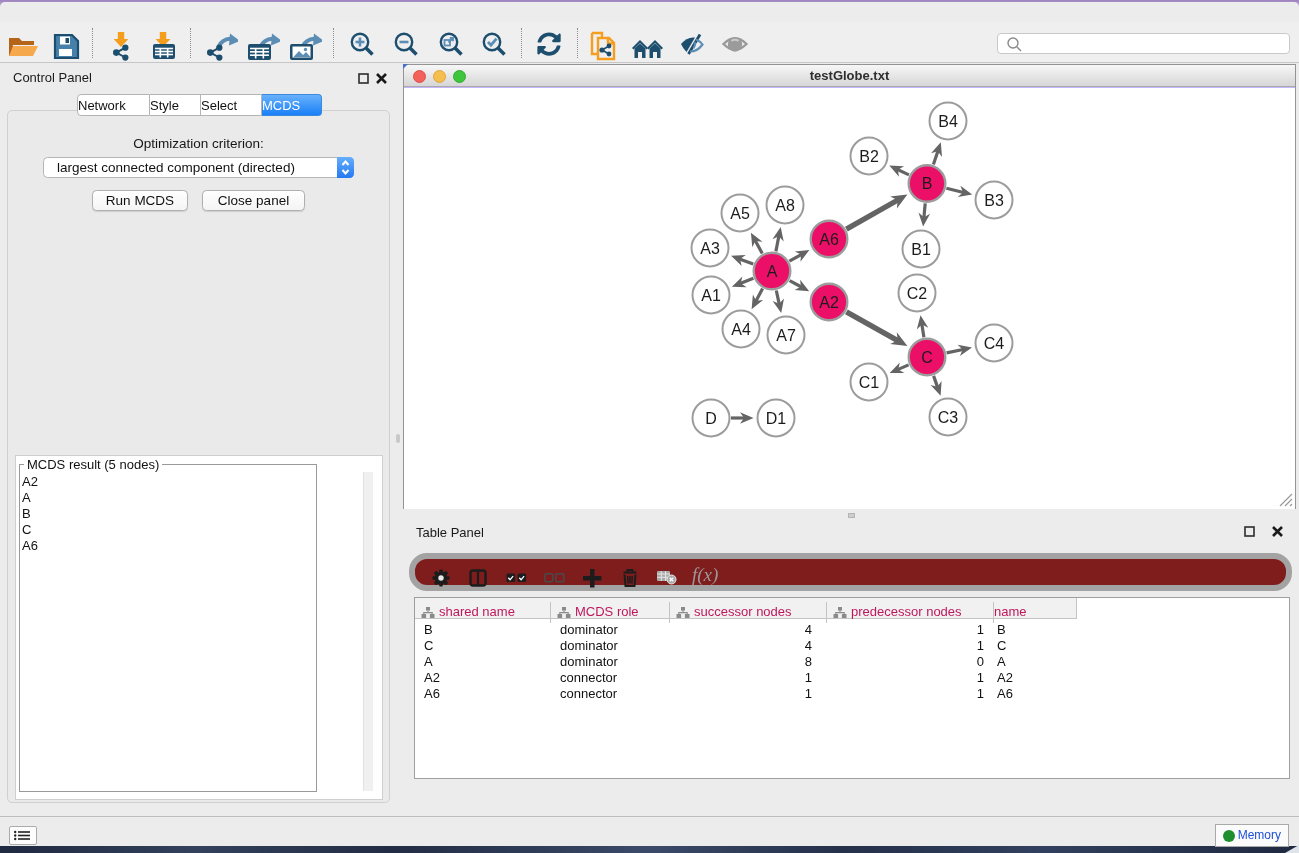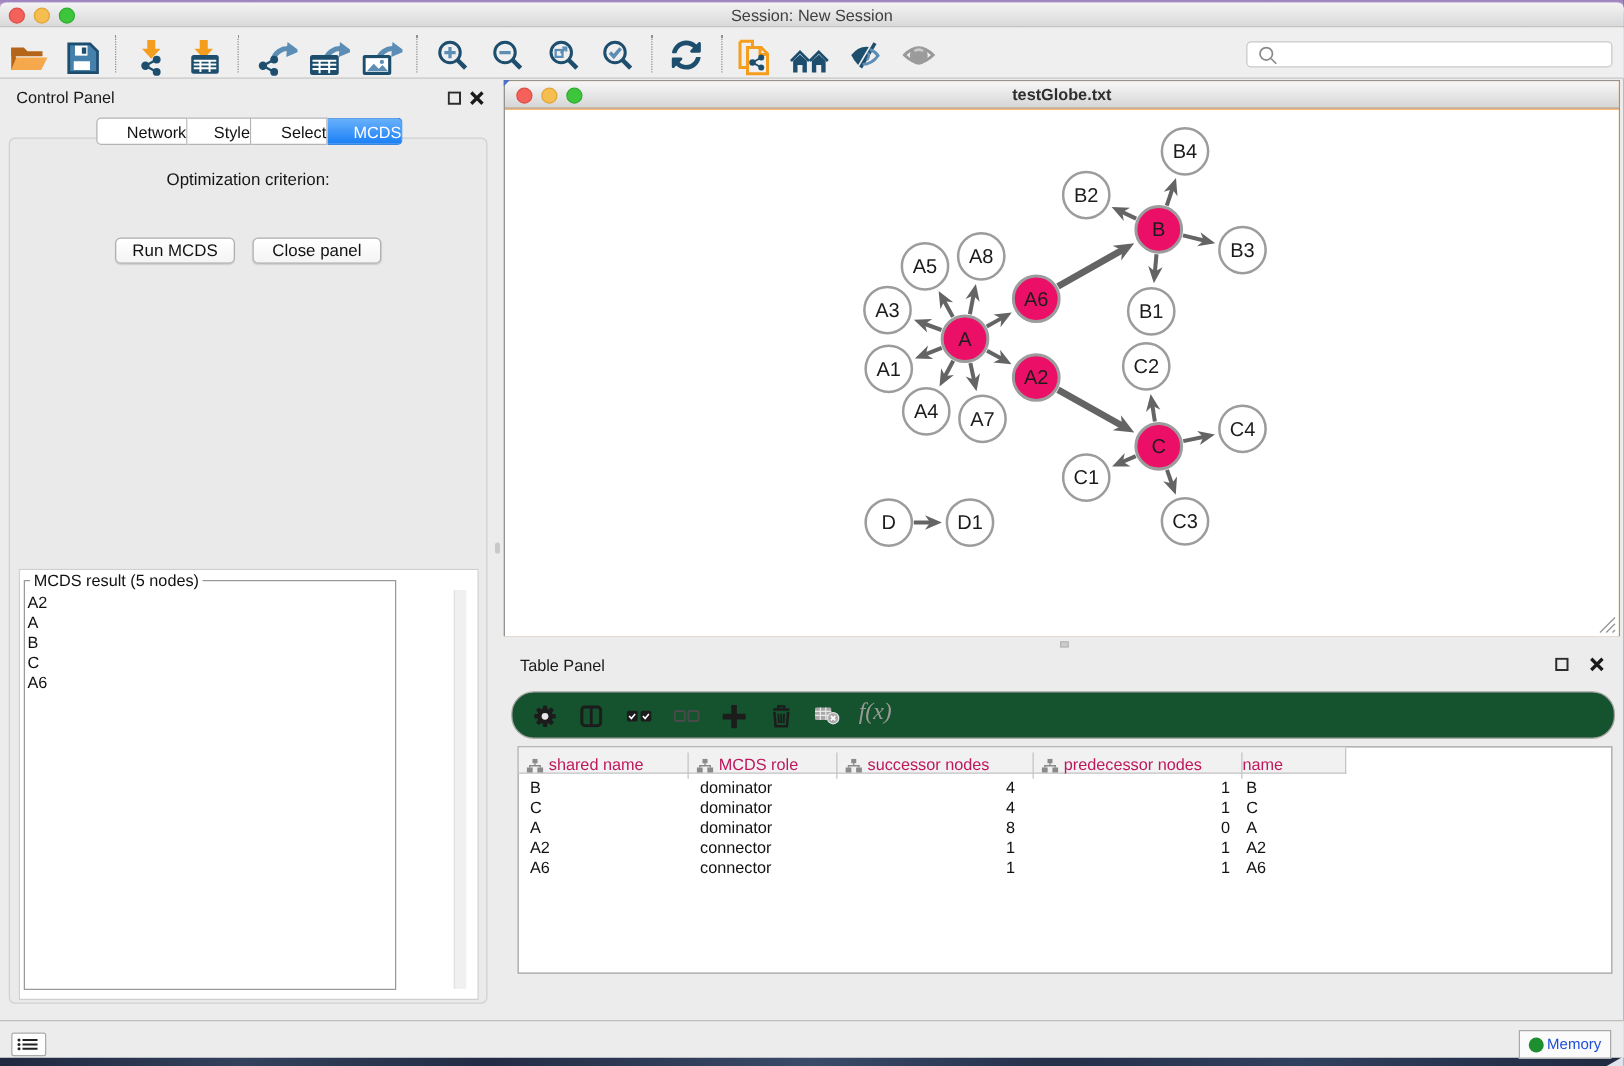--- a/index.html
+++ b/index.html
@@ -10,70 +10,64 @@
 .tl{position:absolute;top:4px;width:13px;height:13px;border-radius:50%}
 #titletext{position:absolute;top:3px;left:0;width:1299px;text-align:center;font-size:13px;color:#404040}
 #toolbar{position:absolute;left:0;top:20px;width:1299px;height:41px;background:#efefef;border-bottom:1px solid #c6c6c6}
 .tsep{position:absolute;top:6px;height:30px;width:0;border-left:1px dotted #8f8f8f}
 .ticon{position:absolute;top:0}
 #searchbox{position:absolute;left:997px;top:11px;width:293px;height:21px;background:#fff;border:1px solid #c9c9c9;border-radius:4px}
 
 #cp-title{position:absolute;left:13px;top:68px;font-size:13px;color:#1a1a1a}
 .paneico{position:absolute}
 #cp-tabs{position:absolute;left:77px;top:92px;height:22px;display:flex;font-size:13px}
-.seg{height:22px;line-height:21px;text-align:right;background:#fff;border:1px solid #b4b4b4;border-left:none;color:#111}
+.seg{height:22px;line-height:21px;text-align:left;background:#fff;border:1px solid #b4b4b4;border-left:none;color:#111}
 .seg.first{border-left:1px solid #b4b4b4;border-radius:4px 0 0 4px}
 .seg.last{border-radius:0 4px 4px 0}
 .seg.sel{background:linear-gradient(#68b1fc,#1a7ff6);border-color:#3a88e0;color:#fff}
 #cp-pane{position:absolute;left:7px;top:108px;width:383px;height:693px;background:#eaeaea;border:1px solid #d0d0d0;border-radius:5px}
 #optlabel{position:absolute;left:0;top:134px;width:397px;text-align:center;font-size:13.5px;color:#161616}
 #dropdown{position:absolute;left:43px;top:155px;width:311px;height:21px;background:#fff;border:1px solid #b5b5b5;border-radius:4.5px;font-size:13.5px;color:#111;line-height:19px;padding-left:13px}
 #dd-step{position:absolute;right:-1px;top:-1px;width:17px;height:21px;border-radius:0 4.5px 4.5px 0;background:linear-gradient(#66aefc,#2279f1)}
 .btn{position:absolute;height:21px;background:linear-gradient(#ffffff,#f4f4f4);border:1px solid #b0b0b0;border-radius:4.5px;font-size:13.5px;color:#111;text-align:center;line-height:19px;box-shadow:0 1px 1px rgba(0,0,0,0.12)}
 #resultbox{position:absolute;left:15px;top:453px;width:368px;height:345px;background:#fff;border:1px solid #cfcfcf}
 #groupbox{position:absolute;left:3px;top:8px;width:298px;height:328px;border:1px solid #9a9a9a}
 #grouplabel{position:absolute;left:4px;top:-8px;background:#fff;padding:0 3px;font-size:13px;color:#111}
 #mcdslist{position:absolute;left:6px;top:18px;font-size:13px;color:#111;line-height:16px}
 #cp-scroll{position:absolute;left:347px;top:16px;width:10px;height:319px;background:#f0f0f0;border-left:1px solid #e2e2e2}
 #vsplit-dot{position:absolute;left:396px;top:432px;width:4px;height:9px;background:#c9c9c9;border-radius:2px}
 
-#nw{position:absolute;left:403px;top:62px;width:893px;height:445px;border:1px solid #949494;background:#fdba74}
+#nw{position:absolute;left:403px;top:62px;width:893px;height:445px;border:1px solid #949494;background:#c4b5fd}
 #nw-title{position:absolute;left:0;top:0;width:891px;height:22px;background:linear-gradient(#f7f7f7,#d6d6d6);border-bottom:1px solid #ababab}
 #nw-title .tl{top:5px}
 #nw-titletext{position:absolute;left:0;top:3px;width:891px;text-align:center;font-size:13px;font-weight:700;color:#2e2e2e}
 #nw-canvas{position:absolute;left:0;top:23px;width:891px;height:421px;background:#fff}
 #bluecorner{position:absolute;left:-1px;top:-1px;width:0;height:0;border-top:5px solid #4a6fc4;border-right:5px solid transparent}
 #hsplit-dot{position:absolute;left:848px;top:511px;width:7px;height:5px;background:#cdcdcd;border:1px solid #b5b5b5}
 
 #tp-title{position:absolute;left:416px;top:523px;font-size:13px;color:#1a1a1a}
-#tp-toolbar{position:absolute;left:409px;top:551px;width:883px;height:38px;background:#14532d;border:1px solid #a3a3a3;border-radius:18px}
+#tp-toolbar{position:absolute;left:409px;top:551px;width:883px;height:38px;background:#7f1d1d;border:6px solid #a3a3a3;border-radius:18px}
 #tbl{position:absolute;left:414px;top:595px;width:876px;height:182px;background:#fff;border:1px solid #9e9e9e}
 #tbl-head{position:absolute;left:0;top:0;width:662px;height:21px;background:#f1f1f1;border-bottom:1px solid #c4c4c4;border-right:1px solid #c4c4c4}
 .hcell{position:absolute;top:4px;height:21px;border-right:1px solid #c4c4c4;font-size:13px;color:#be185d;text-align:left;line-height:20px}
 .hico{position:absolute;left:6px;top:5px}
 .trow{position:absolute;font-size:13px;color:#111;height:16px;line-height:16px}
 .tnum{position:absolute;text-align:right;font-size:13px;color:#111;height:16px;line-height:16px}
 #tp-tabs{position:absolute;left:672px;top:788px;height:21px;display:flex;font-size:13px}
 
 #statusbar{position:absolute;left:0;top:814px;width:1299px;height:30px;background:#ececec;border-top:1px solid #bdbdbd}
 #listbtn{position:absolute;left:9px;top:9px;width:28px;height:19px;background:#fdfdfd;border:1px solid #ababab;border-radius:2px}
 #membtn{position:absolute;left:1215px;top:7px;width:74px;height:23px;background:#fbfbfb;border:1px solid #a9a9a9;font-size:12px;color:#1d4ed8;line-height:21px;text-align:right;padding-right:7px}
 #memdot{position:absolute;left:7px;top:5px;width:12px;height:12px;border-radius:50%;background:#1e8f2e}
 #cornerwhite{position:absolute;right:0;bottom:0;width:0;height:0;border-bottom:8px solid #dfe3ea;border-left:14px solid transparent}
 </style></head>
 <body>
 <div id="wall"></div>
 <div id="purple"></div>
 <div id="win">
-  <div id="titlebar">
-    <div class="tl" style="left:7px;background:#f4605a;border:1px solid #dd4f48"></div>
-    <div class="tl" style="left:27px;background:#f6be4f;border:1px solid #dfa63c"></div>
-    <div class="tl" style="left:47px;background:#3dc53c;border:1px solid #2fad31"></div>
-    <div id="titletext">Session: New Session</div>
-  </div>
   <div id="toolbar">
     <div class="tsep" style="left:92px"></div>
     <div class="tsep" style="left:190px"></div>
     <div class="tsep" style="left:333px"></div>
     <div class="tsep" style="left:521px"></div>
     <div class="tsep" style="left:577px"></div>
     <div id="icons-holder" style="position:absolute;left:0;top:0px;width:1299px;height:41px">
         <svg class="ticon" style="left:7px;top:11px" width="34" height="26">
           <path d="M2 5 h10 l3 3 h12 v4 h-25 z" fill="#b5651a"></path>
           <path d="M2 5 v18 h4 l-0 -10 z" fill="#b5651a"></path>
@@ -231,20 +225,26 @@
       <path d="M2 2 L11 11 M11 2 L2 11" stroke="#1a1a1a" stroke-width="2.6"></path>
     </svg>
   <div id="cp-pane"></div>
   <div id="cp-tabs">
     <div class="seg first" style="width:73px">Network</div>
     <div class="seg" style="width:51px">Style</div>
     <div class="seg" style="width:61px">Select</div>
     <div class="seg sel last" style="width:60px">MCDS</div>
   </div>
   <div id="optlabel">Optimization criterion:</div>
+  <div id="dropdown">largest connected component (directed)
+    <div id="dd-step"><svg width="17" height="21">
+          <path d="M5.5 8 L8.5 4.5 L11.5 8" fill="none" stroke="#fff" stroke-width="2"></path>
+          <path d="M5.5 13 L8.5 16.5 L11.5 13" fill="none" stroke="#fff" stroke-width="2"></path>
+        </svg></div>
+  </div>
   <div class="btn" style="left:92px;top:188px;width:96px">Run MCDS</div>
   <div class="btn" style="left:202px;top:188px;width:103px">Close panel</div>
   <div id="resultbox">
     <div id="groupbox">
         <div id="grouplabel">MCDS result (5 nodes)</div>
       </div>
     <div id="mcdslist">A2<br>A<br>B<br>C<br>A6</div>
     <div id="cp-scroll"></div>
   </div>
   <div id="vsplit-dot"></div>

